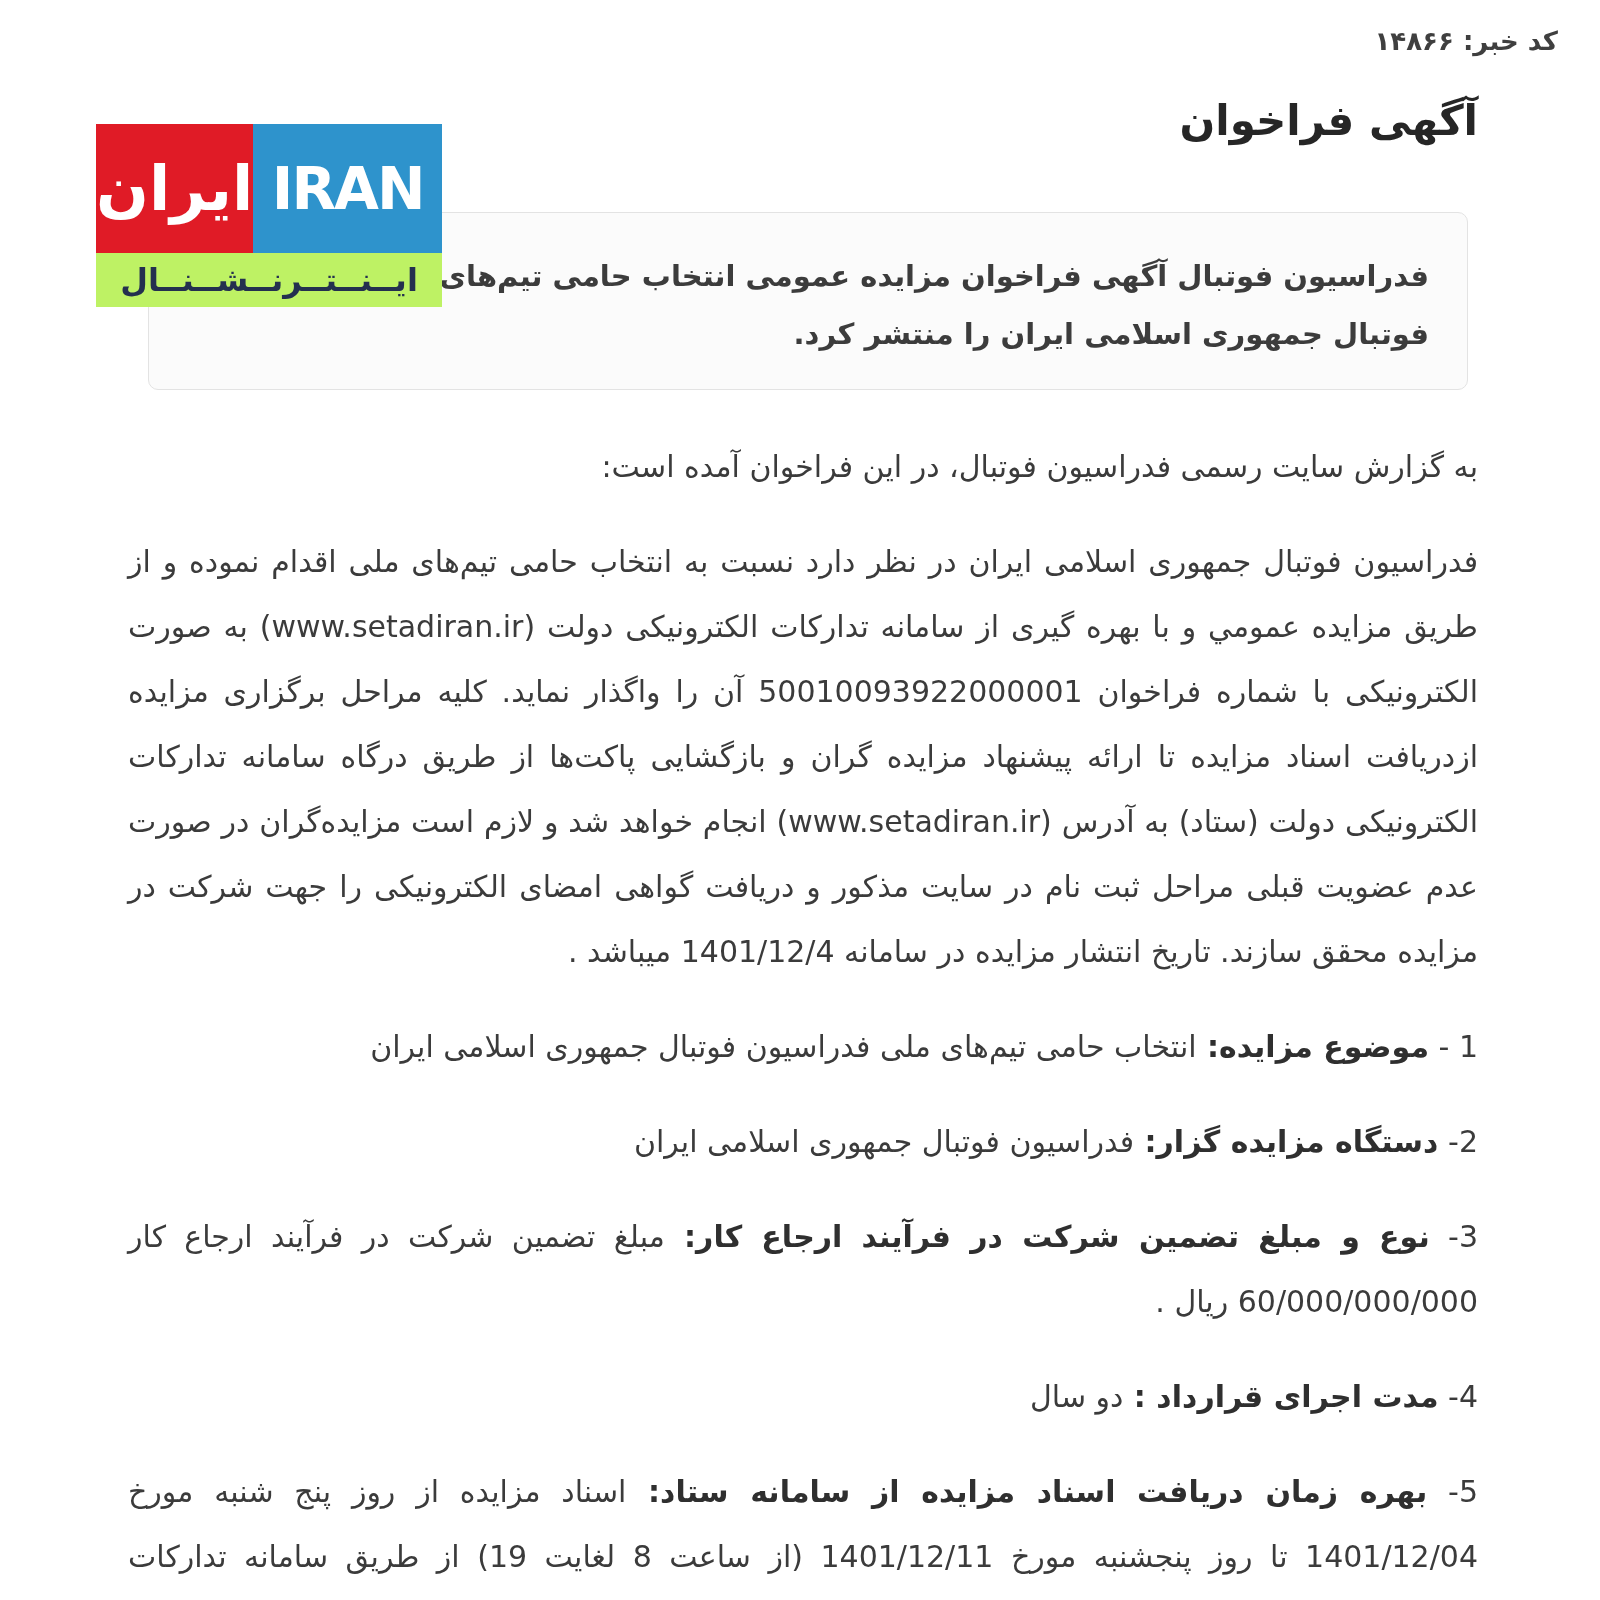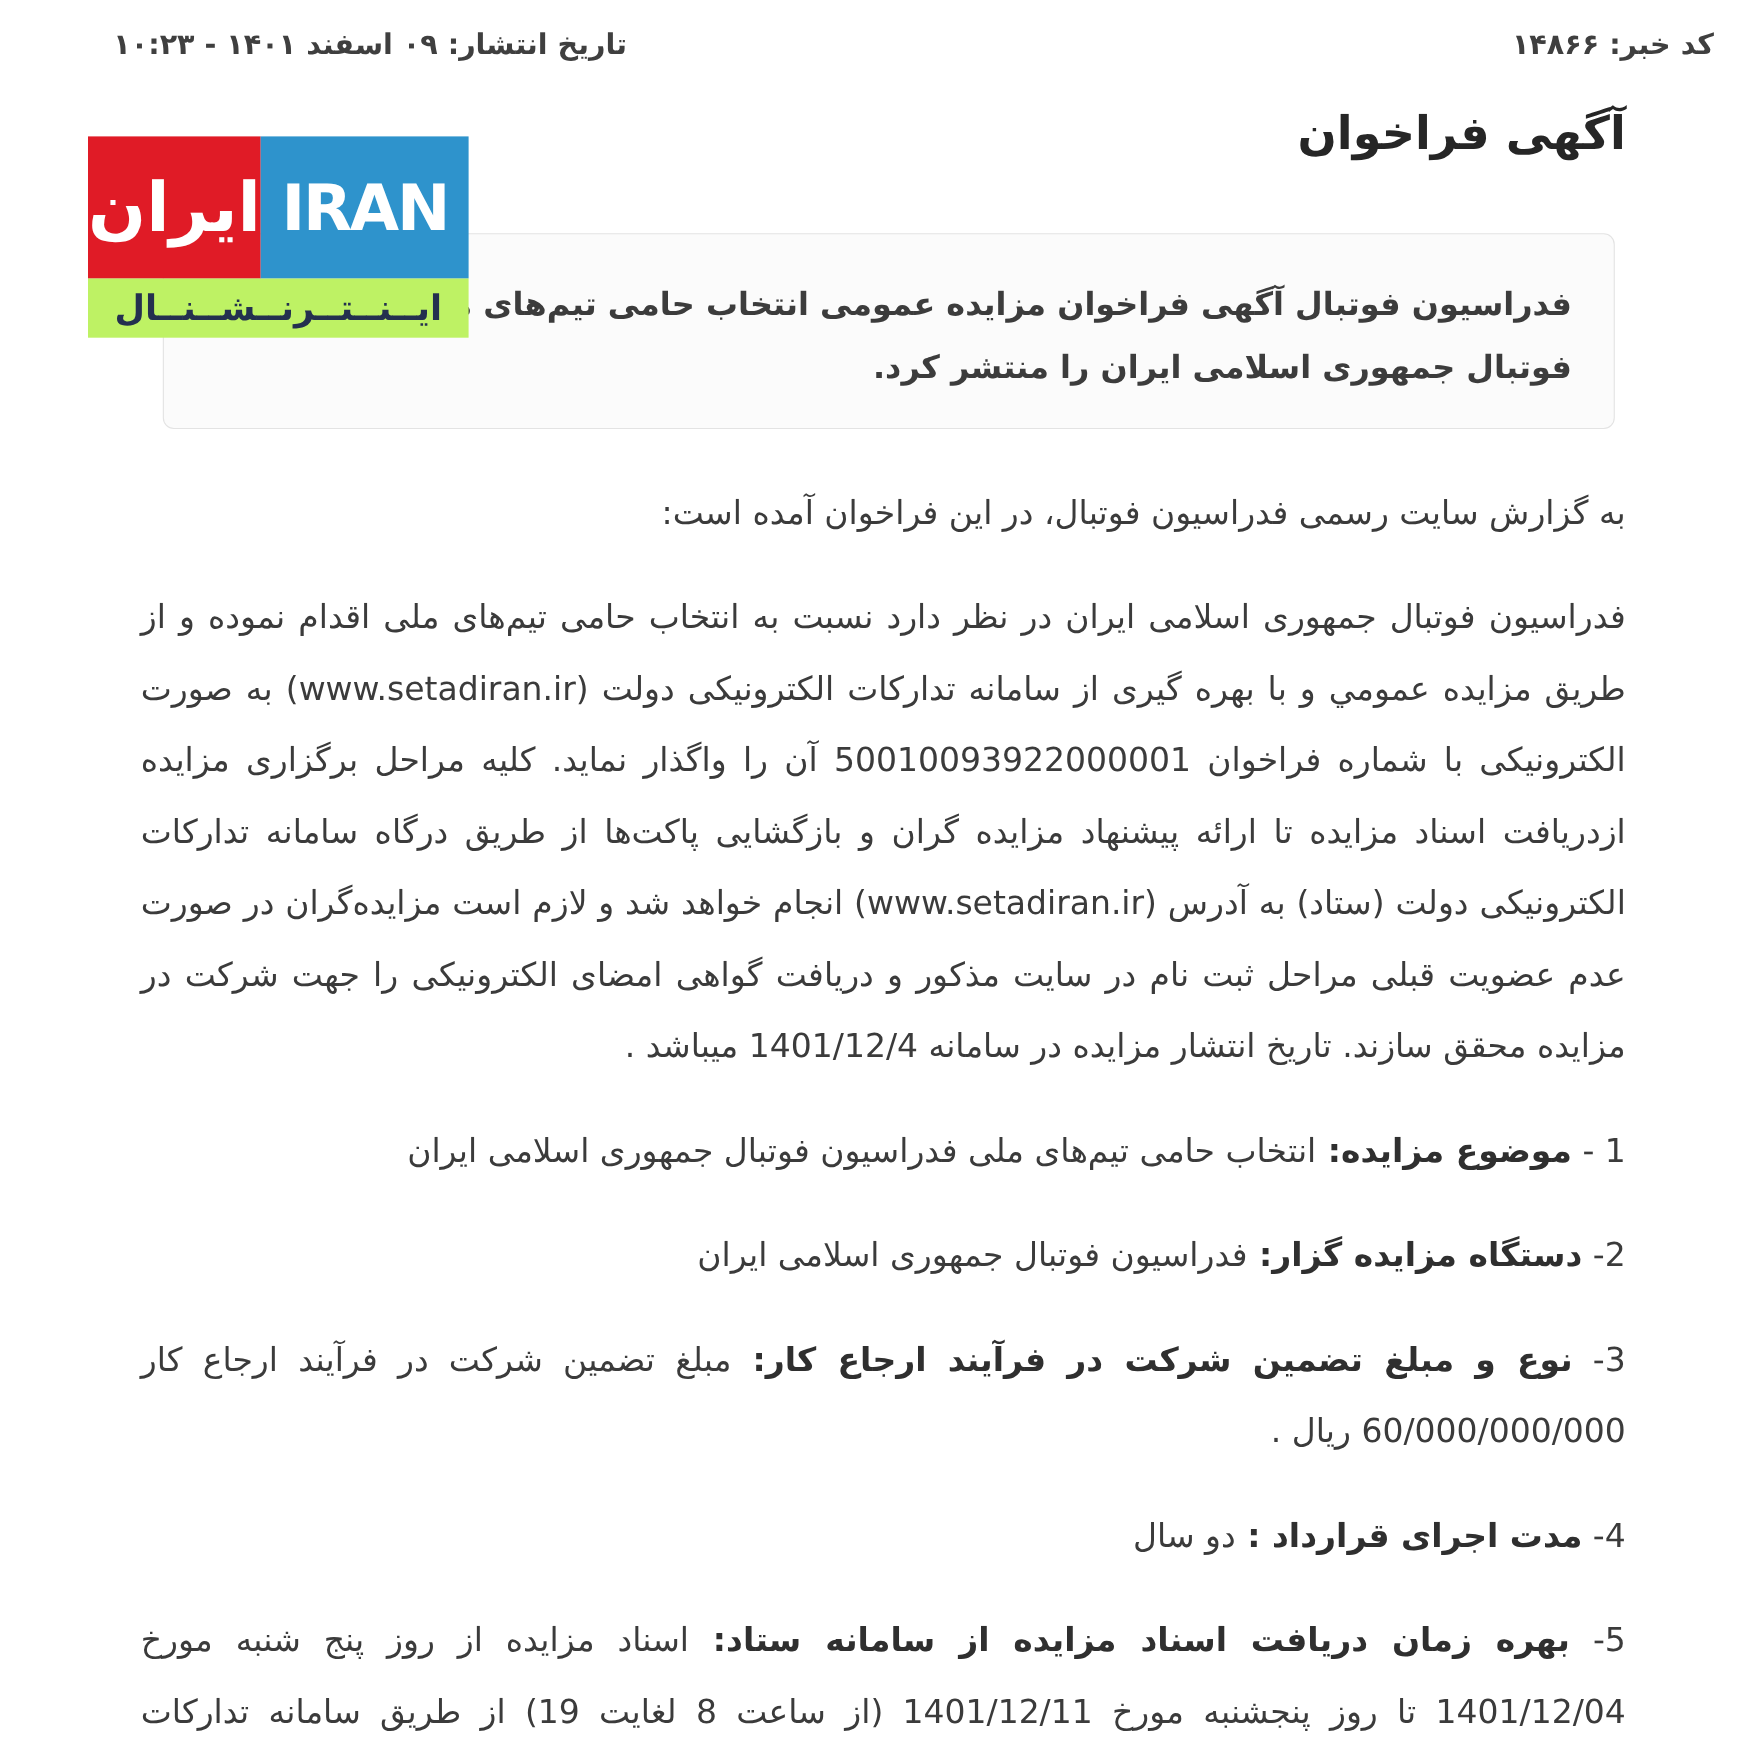--- a/index.html
+++ b/index.html
@@ -26,21 +26,21 @@
   }
   .lead-box {
     margin: 66px 132px 0 148px;
     background: #fbfbfb; border: 1px solid #e3e3e3; border-radius: 10px;
     padding: 34px 38px 26px;
     font-size: 29px; font-weight: 700; color: #3c3c3c;
     line-height: 58px; text-align: right;
   }
 
   
-  .logo { position: absolute; left: 80px; top: 28px; width: 346px; z-index: 5; cursor: pointer; }
+  .logo { position: absolute; left: 96px; top: 28px; width: 346px; z-index: 5; cursor: pointer; }
   .logo-blocks { display: flex; direction: ltr; height: 129px; }
   .logo-red {
     width: 163px; background: #e01b26; color: #fff;
     display: flex; align-items: center; justify-content: center;
     font-size: 62px; font-weight: 700;
   }
   .logo-blue {
     width: 214px; background: #2e93cc; color: #fff;
     display: flex; align-items: center; justify-content: center;
     font-size: 58px; font-weight: 800; letter-spacing: -2px;
@@ -61,21 +61,20 @@
   .intro { text-align: right; }
   .item b, .item .sep { font-weight: 700; color: #2f2f2f; }
 </style>
 </head>
 <body>
 
 <div class="page">
 
   <div class="meta-row">
     <div>کد خبر: ۱۴۸۶۶</div>
-    <div>تاریخ انتشار: ۰۹ اسفند ۱۴۰۱ - ۱۰:۲۳</div>
   </div>
 
   <div class="header">
 
     <h1 class="page-title">آگهی فراخوان</h1>
 
     <div class="lead-box">
       <span>فدراسیون فوتبال آگهی فراخوان مزایده عمومی انتخاب حامی تیم‌های ملی فدراسیون فوتبال جمهوری اسلامی ایران را منتشر کرد.</span>
     </div>
 

